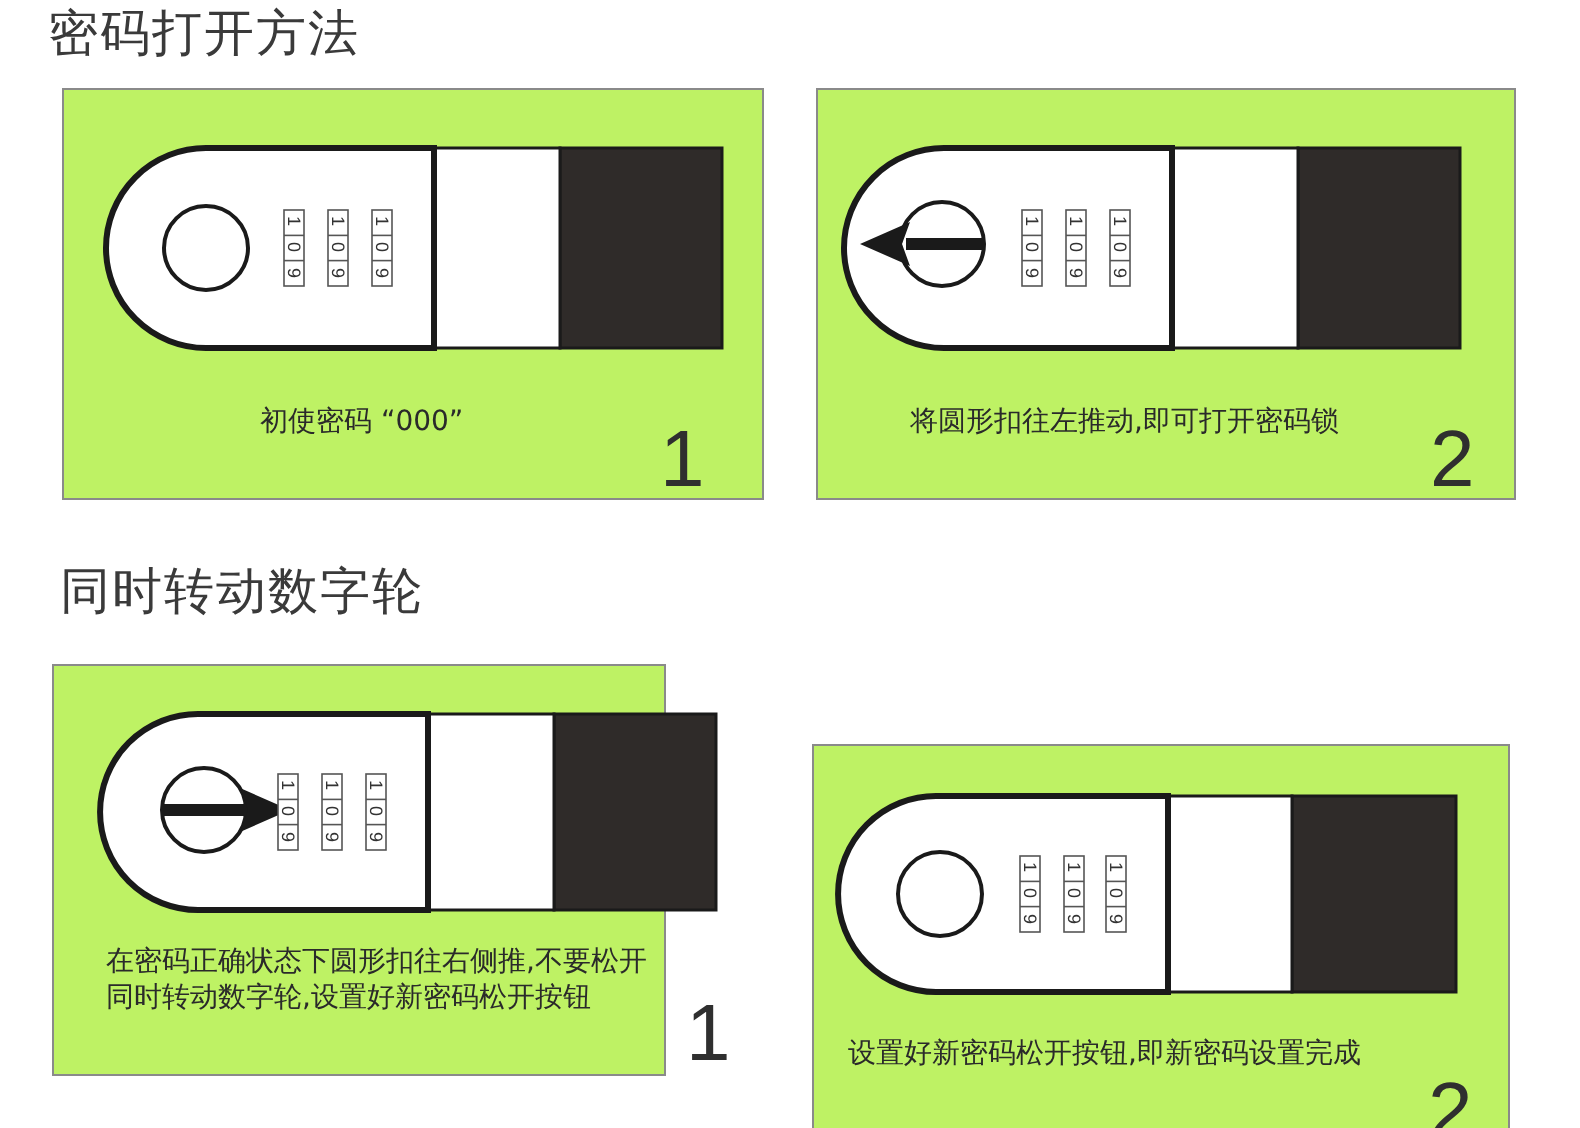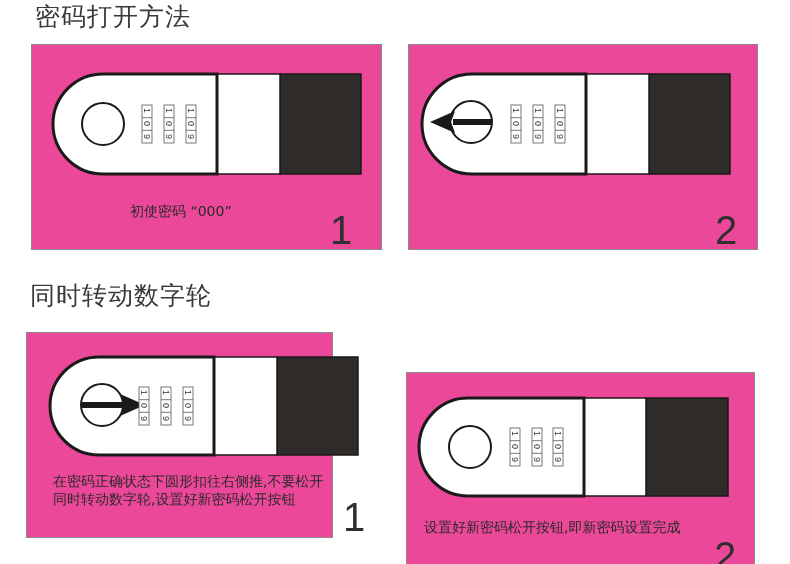--- a/index.html
+++ b/index.html
@@ -1,28 +1,28 @@
 <!DOCTYPE html>
 <html><head>
   <meta charset="utf-8">
   <style>
     html, body { margin:0; padding:0; background:#ffffff; }
     body { width:790px; height:564px; position:relative; overflow:hidden;
            font-family:"DejaVu Sans","Liberation Sans",sans-serif; color:#333; }
     .title { position:absolute; font-size:25px; letter-spacing:1px; color:#3a3a3a; line-height:30px; white-space:nowrap; }
-    .panel { position:absolute; border:1px solid #8a8a8a; background:#ec4899; box-sizing:border-box; }
+    .panel { position:absolute; border:1px solid #8a8a8a; background:#bef264; box-sizing:border-box; }
     .panel svg { position:absolute; left:0; top:0; }
     .caption { position:absolute; font-size:14px; color:#2a2a2a; line-height:18px; white-space:nowrap; }
     .step { position:absolute; font-family:"Liberation Sans",sans-serif; font-size:40px; line-height:40px; color:#2f2f2f; }
     .wheel-text { font-family:"Liberation Sans",sans-serif; font-size:9px; fill:#333; }
   </style>
 </head>
 <body>
 
-<div class="title" style="left:35px; top:2px;">密码打开方法</div>
+<div class="title" style="left:24px; top:2px;">密码打开方法</div>
 
 <div class="panel" style="left:31px; top:44px; width:351px; height:206px;">
   <svg width="351" height="206">
     <g transform="translate(-31,-44)">
 
       <rect x="279" y="73" width="81" height="100" fill="#2f2b29" stroke="#1a1a1a" stroke-width="1.5"></rect>
 
       <rect x="216" y="73" width="63" height="100" fill="#fff" stroke="#1a1a1a" stroke-width="1.5"></rect>
 
       <path d="M216,73 L102,73 A50,50 0 0 0 102,173 L216,173 Z" fill="#fff" stroke="#1a1a1a" stroke-width="3"></path>
@@ -94,20 +94,21 @@
           <rect x="0" y="0" width="10" height="38" fill="#fff" stroke="#555" stroke-width="0.8"></rect>
           <line x1="0" y1="12.7" x2="10" y2="12.7" stroke="#555" stroke-width="0.8"></line>
           <line x1="0" y1="25.3" x2="10" y2="25.3" stroke="#555" stroke-width="0.8"></line>
           <text class="wheel-text" transform="translate(2,3) rotate(90)">1</text>
           <text class="wheel-text" transform="translate(2,16) rotate(90)">0</text>
           <text class="wheel-text" transform="translate(2,29) rotate(90)">9</text>
         </g>
       </g>
     </g>
   </svg>
+  <div class="caption" style="left:46px; top:157px;">将圆形扣往左推动,即可打开密码锁</div>
   <div class="step" style="left:306px; top:165px;">2</div>
 </div>
 
 <div class="title" style="left:30px; top:281px;">同时转动数字轮</div>
 
 <div class="panel" style="left:26px; top:332px; width:307px; height:206px;">
   <svg width="350" height="206">
     <g transform="translate(-26,-332)">
       <rect x="276" y="356" width="81" height="98" fill="#2f2b29" stroke="#1a1a1a" stroke-width="1.5"></rect>
       <rect x="213" y="356" width="63" height="98" fill="#fff" stroke="#1a1a1a" stroke-width="1.5"></rect>

